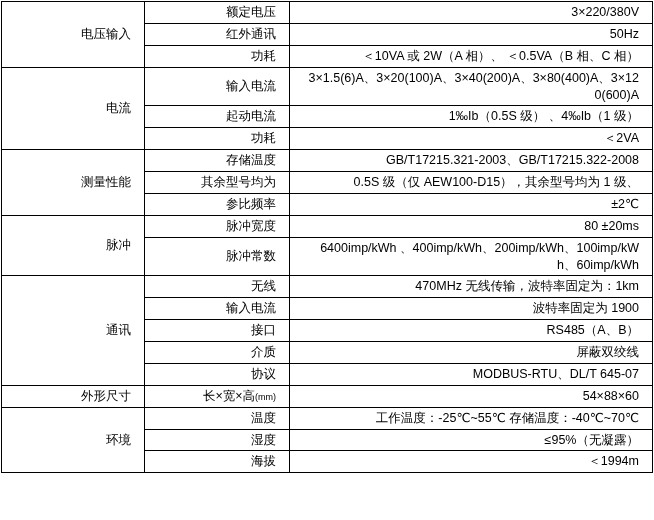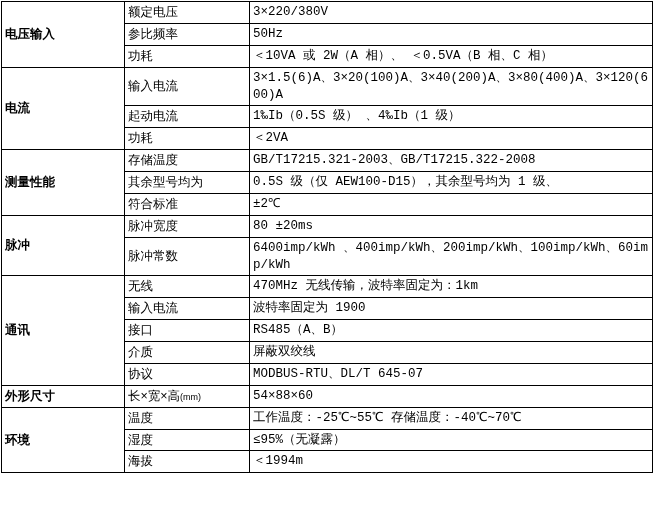--- a/index.html
+++ b/index.html
@@ -15,39 +15,37 @@
     overflow: hidden;
   }
   #spec-table {
     border-collapse: collapse;
     width: 652px;
     margin: 1px 0 0 1px;
     table-layout: fixed;
   }
   #spec-table td {
     border: 1px solid #000000;
-    text-align: left;
+    text-align: right;
     vertical-align: middle;
     font-size: 12.5px;
     line-height: 1.35;
-    padding: 2px 3px;
+    padding: 2px 13px;
     word-break: break-all;
   }
   td.col-group {
     width: 116px;
     font-size: 13px;
-    font-weight: bold;
   }
   td.col-item {
     width: 118px;
     font-size: 12.5px;
   }
   td.col-value {
     font-size: 12.5px;
-    font-family: Liberation Mono, monospace;
   }
   td.small-unit {
     font-size: 12.5px;
     margin-left: 24px;
   }
   .unit-sub {
     font-size: 9px;
     vertical-align: baseline;
   }
 </style>
@@ -56,21 +54,21 @@
 
 <table id="spec-table">
   <tbody>
 
     <tr>
       <td class="col-group" rowspan="3">电压输入</td>
       <td class="col-item">额定电压</td>
       <td class="col-value">3×220/380V</td>
     </tr>
     <tr>
-      <td class="col-item">参比频率</td>
+      <td class="col-item">红外通讯</td>
       <td class="col-value">50Hz</td>
     </tr>
     <tr>
       <td class="col-item">功耗</td>
       <td class="col-value">＜10VA 或 2W（A 相）、 ＜0.5VA（B 相、C 相）</td>
     </tr>
 
     <tr>
       <td class="col-group" rowspan="3">电流</td>
       <td class="col-item">输入电流</td>
@@ -88,21 +86,21 @@
     <tr>
       <td class="col-group" rowspan="3">测量性能</td>
       <td class="col-item">存储温度</td>
       <td class="col-value">GB/T17215.321-2003、GB/T17215.322-2008</td>
     </tr>
     <tr>
       <td class="col-item">其余型号均为</td>
       <td class="col-value">0.5S 级（仅 AEW100-D15），其余型号均为 1 级、</td>
     </tr>
     <tr>
-      <td class="col-item">符合标准</td>
+      <td class="col-item">参比频率</td>
       <td class="col-value">±2℃</td>
     </tr>
 
     <tr>
       <td class="col-group" rowspan="2">脉冲</td>
       <td class="col-item">脉冲宽度</td>
       <td class="col-value">80 ±20ms</td>
     </tr>
     <tr>
       <td class="col-item">脉冲常数</td>

